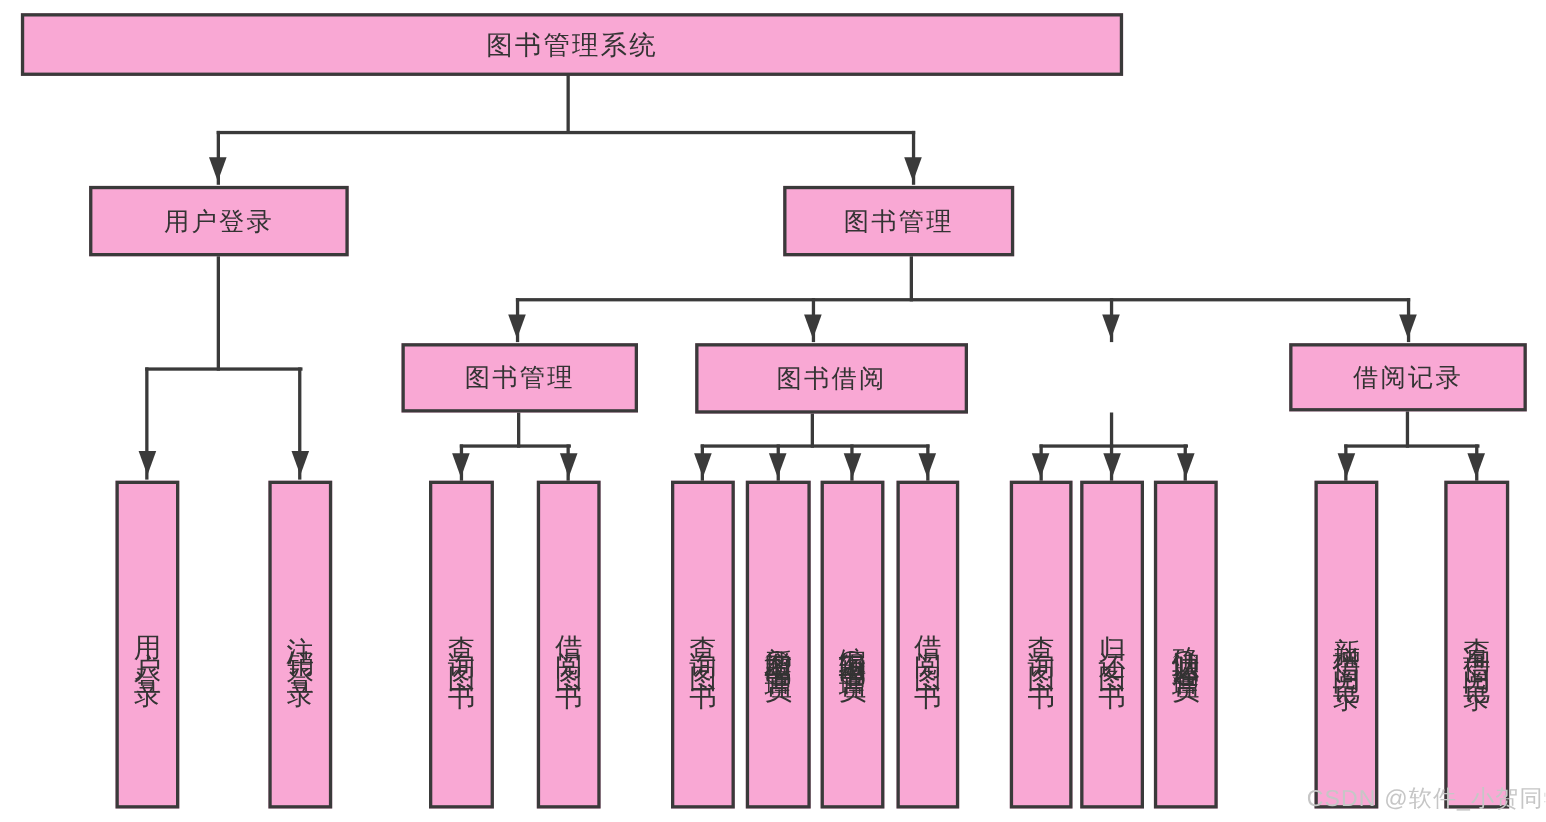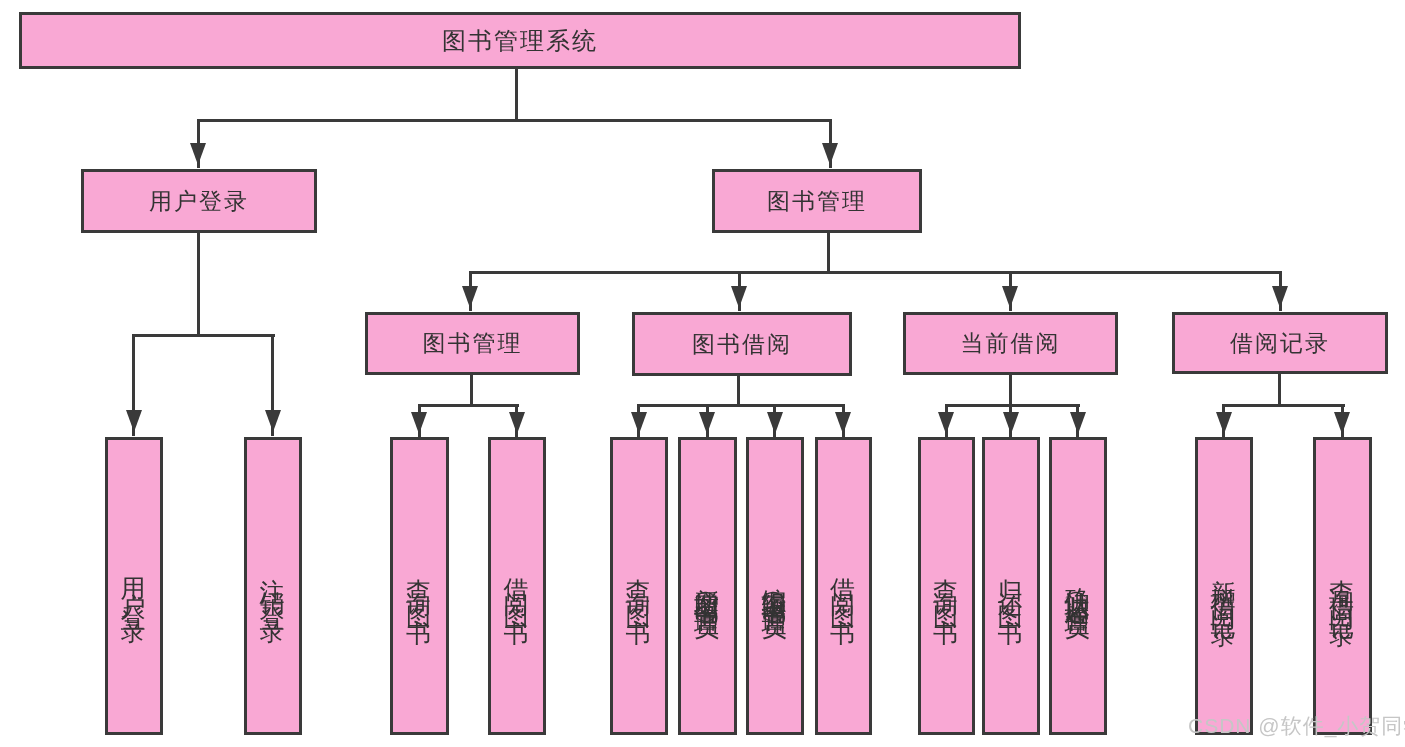--- a/index.html
+++ b/index.html
@@ -42,27 +42,24 @@
   </div>
 
   <div class="box" style="left:712px;top:169px;width:210px;height:64px">
     <span class="lbl">图书管理</span>
   </div>
 
   <div class="box" style="left:365px;top:312px;width:215px;height:63px">
     <span class="lbl">图书管理</span>
   </div>
 
-  <div class="box" style="left:632px;top:312px;width:220px;height:64px">
+  <div class="box" style="left:632px;top:312px;width:248px;height:64px">
     <span class="lbl">图书借阅</span>
   </div>
 
-  <div class="box" style="left:903px;top:312px;width:215px;height:63px">
-    <span class="lbl">当前借阅</span>
-  </div>
 
   <div class="box" style="left:1172px;top:312px;width:216px;height:62px">
     <span class="lbl">借阅记录</span>
   </div>
 
   <div class="box v len4" style="left:105px;top:437px;width:58px;height:298px">
     <span class="lbl">用户登录</span>
   </div>
 
   <div class="box v len4" style="left:244px;top:437px;width:58px;height:298px">

